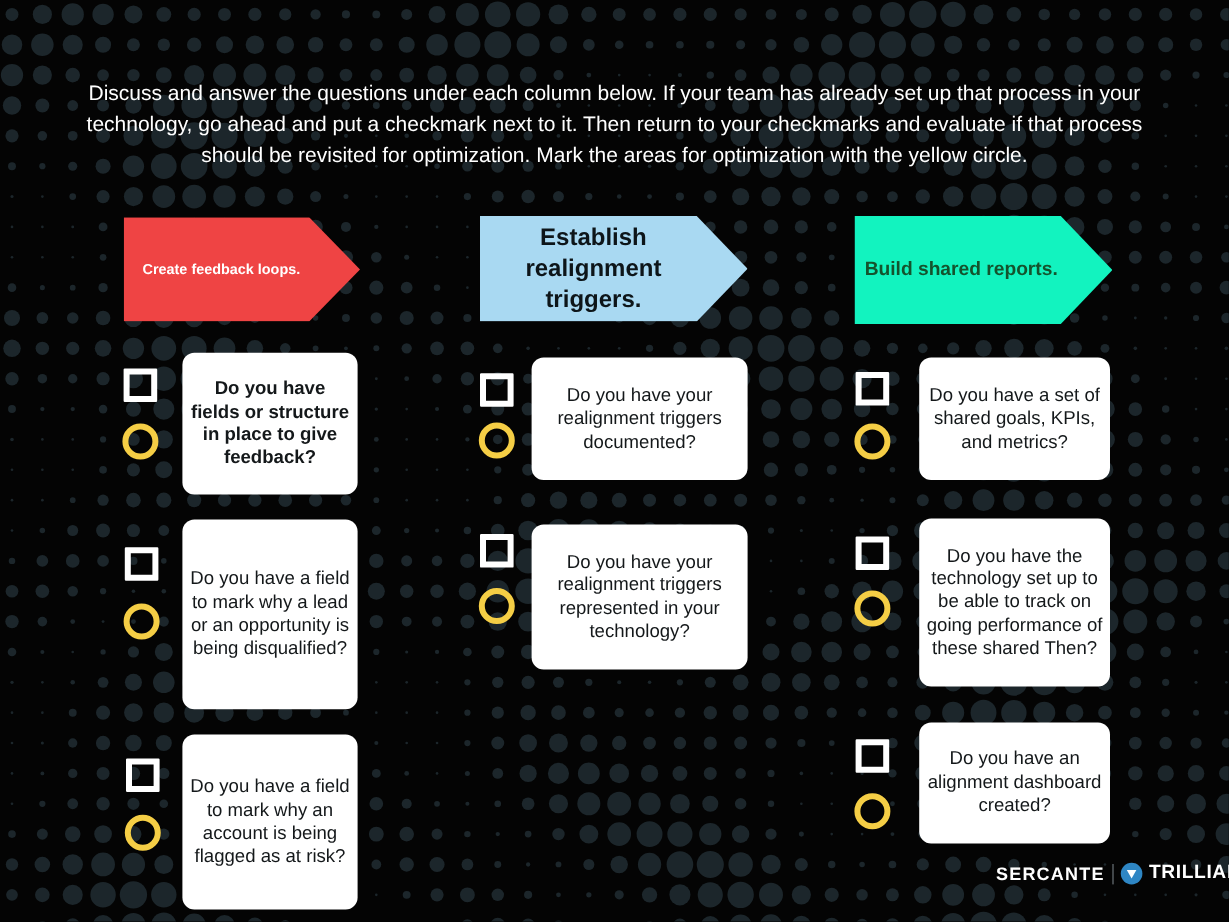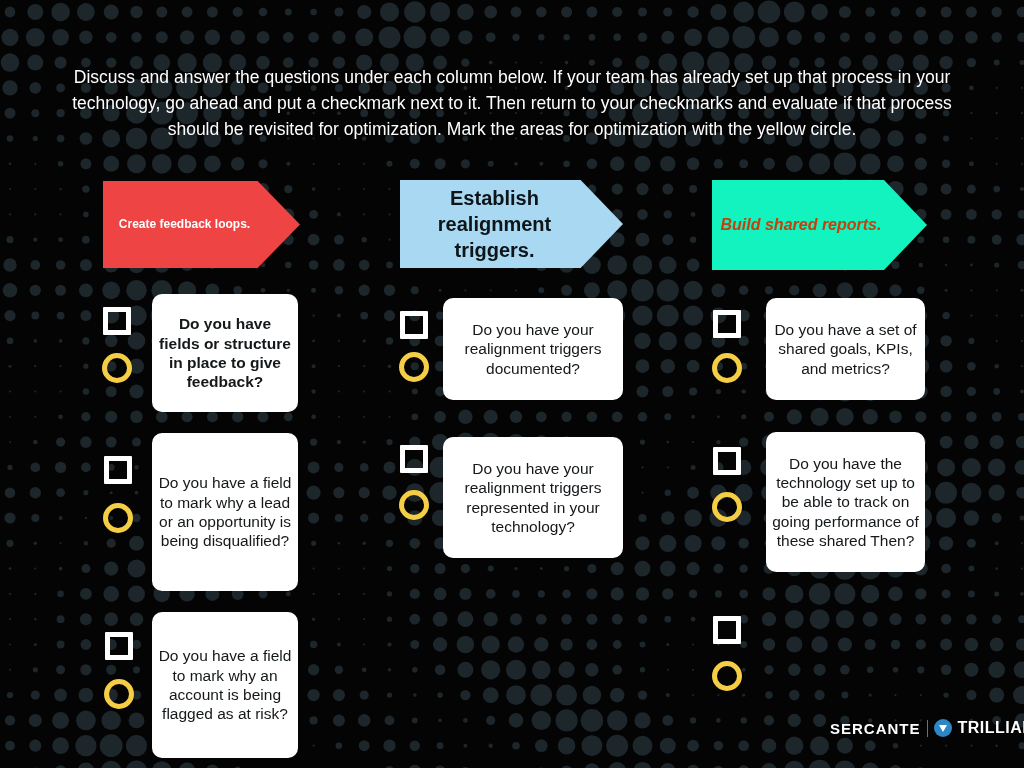--- a/index.html
+++ b/index.html
@@ -32,24 +32,23 @@
     background:#ef4444;color:#ffffff;font-size:12px;line-height:1.3;
     clip-path:polygon(0 0,78.5% 0,100% 50%,78.5% 100%,0 100%);
     padding:0 44px 0 10px;
   }
   .arrow-blue{
     background:#a9d9f2;color:#0d1519;font-size:20px;line-height:1.3;
     clip-path:polygon(0 0,81% 0,100% 50%,81% 100%,0 100%);
     padding:0 44px 0 10px;
   }
   .arrow-mint{
-    background:#12f3bf;color:#c2410c;font-size:16px;line-height:1.3;
+    background:#12f3bf;color:#14532d;font-size:16px;line-height:1.3;
     clip-path:polygon(0 0,80% 0,100% 50%,80% 100%,0 100%);
     padding:0 45px 0 8px;
-    font-style:italic;
   }
 
   .cb{
     position:absolute;width:28px;height:28px;
     border:5px solid #ffffff;box-sizing:border-box;
     background:transparent;border-radius:1px;
   }
   .ring{
     position:absolute;width:30px;height:30px;
     border:5px solid #f5ce45;border-radius:50%;box-sizing:border-box;
@@ -1412,20 +1411,23 @@
   </div>
 
   <div class="cb" style="left:713px;top:447px;"></div>
   <div class="ring" style="left:712px;top:492px;"></div>
   <div class="card" style="left:766px;top:432px;width:159px;height:140px;">
     <span>Do you have the technology set up to be able to track on going performance of these shared Then?</span>
   </div>
 
   <div class="cb" style="left:713px;top:616px;"></div>
   <div class="ring" style="left:712px;top:661px;"></div>
+  <div class="card" style="left:766px;top:602px;width:159px;height:101px;">
+    <span>Do you have an alignment dashboard created?</span>
+  </div>
 
   <div class="logo">
     <span class="logo-sercante">SERCANTE</span>
     <span class="logo-div"></span>
     <span class="logo-badge">
         <span class="tri"></span>
       </span>
     <span class="logo-trilliad">TRILLIAD</span>
 
   </div>

